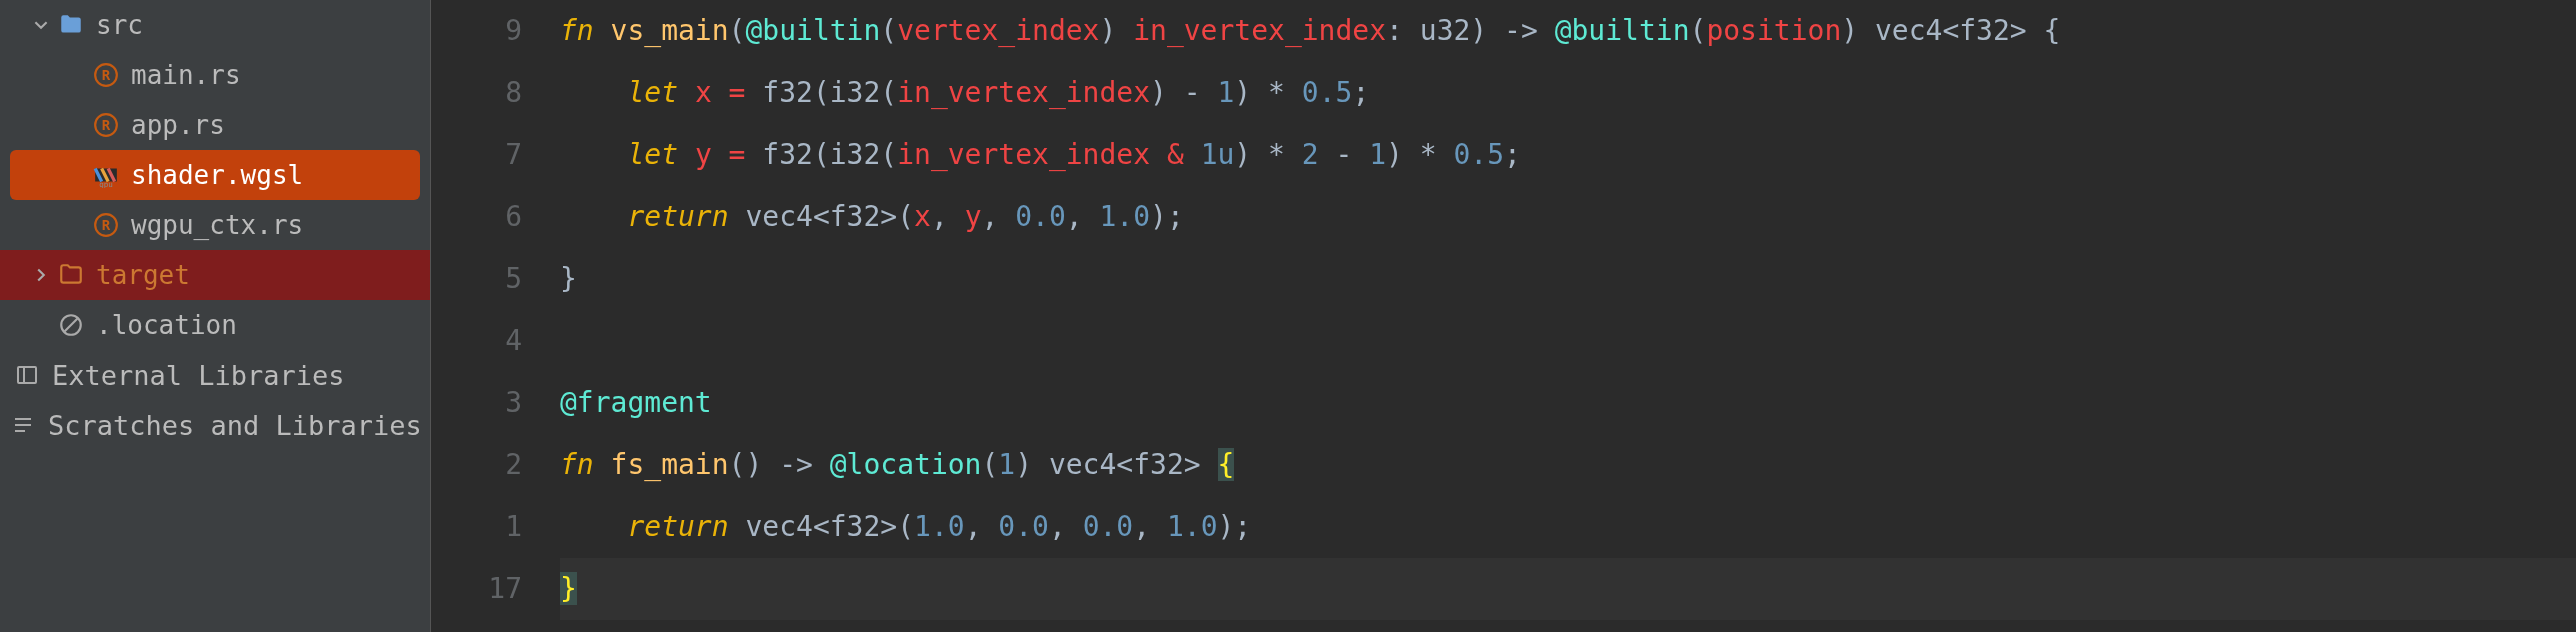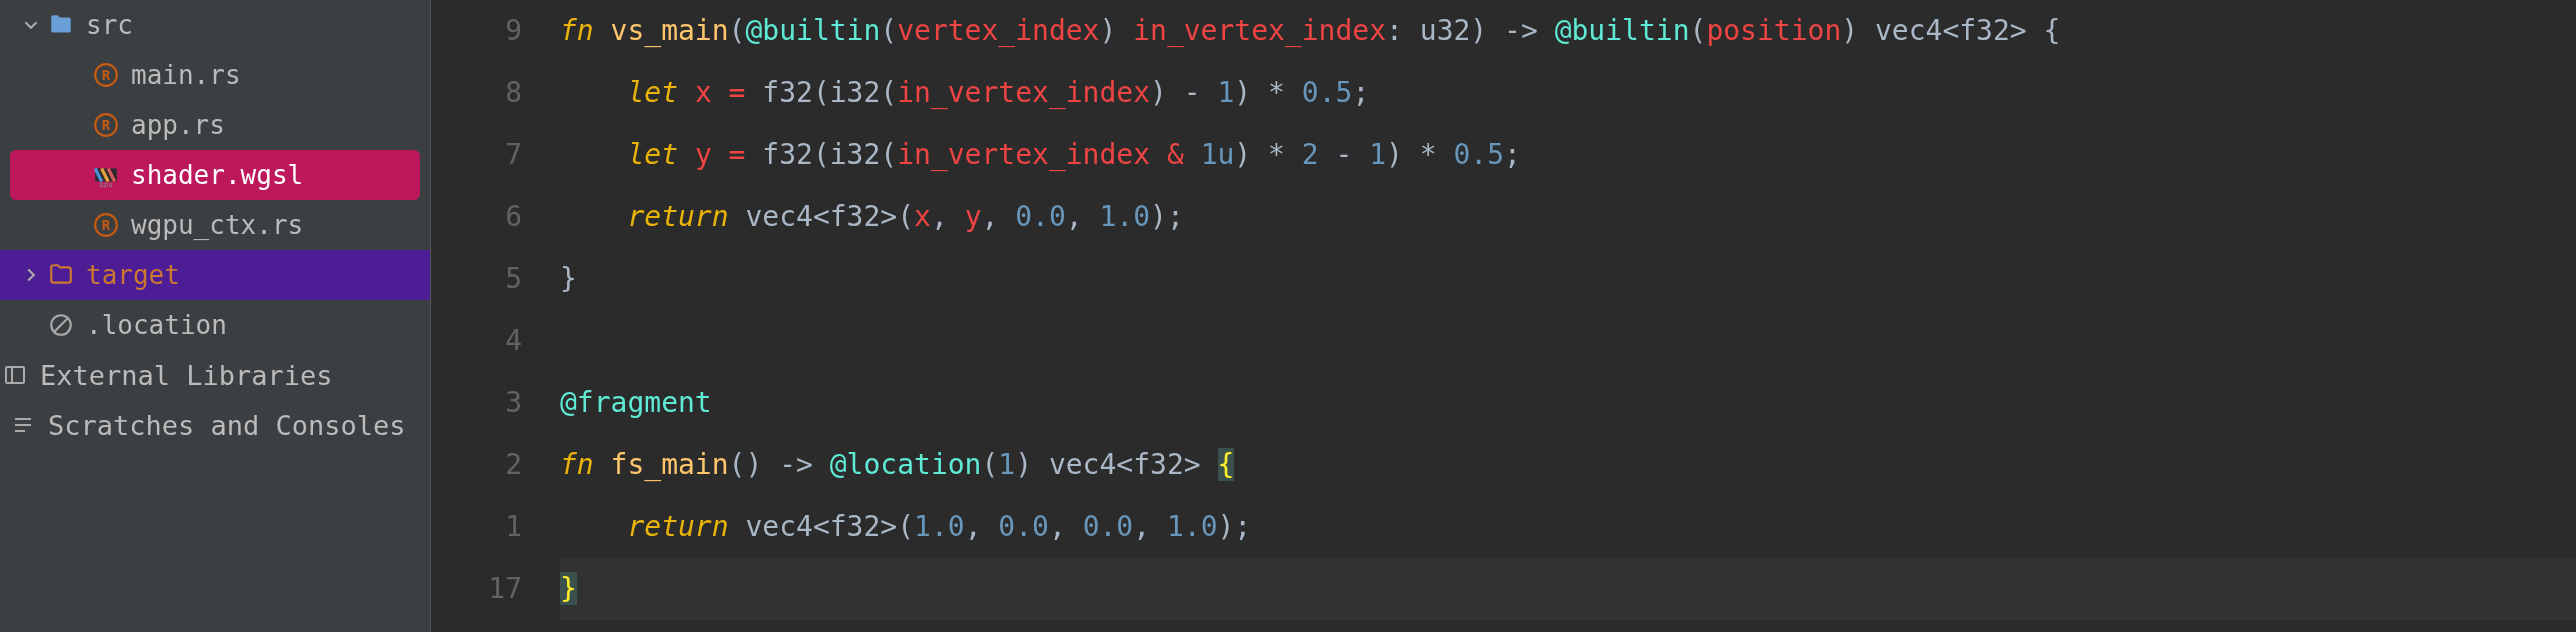--- a/index.html
+++ b/index.html
@@ -26,31 +26,31 @@
     }
     .tree-item {
       display: flex;
       align-items: center;
       height: 50px;
       padding-left: 12px;
       color: #bbbbbb;
       cursor: pointer;
       white-space: nowrap;
     }
-    .tree-item.indent-1 { padding-left: 20px; }
+    .tree-item.indent-1 { padding-left: 30px; }
     .tree-item.indent-2 { padding-left: 91px; }
     .tree-item.selected {
-      background: #be185d;
+      background: #c2410c;
       color: #ffffff;
       border-radius: 6px;
       margin: 0 10px;
       padding-left: 81px;
     }
     .tree-item.orange-text { color: #cc7832; }
-    .tree-item.shaded { background: #4c1d95; text-align: right; }
+    .tree-item.shaded { background: #7f1d1d; text-align: right; }
     .chevron {
       width: 22px;
       display: inline-flex;
       align-items: center;
       justify-content: center;
       color: #aaa;
       margin-right: 4px;
     }
     .icon {
       width: 30px;
@@ -183,38 +183,38 @@
         <span class="chevron"></span>
         <span class="icon folder-icon">
           <svg viewBox="0 0 24 24" fill="none" stroke="#aaa" stroke-width="2">
             <circle cx="12" cy="12" r="9"></circle>
             <line x1="6" y1="18" x2="18" y2="6"></line>
           </svg>
         </span>
         <span class="file-label">.location</span>
       </div>
     </div>
-  <div class="tree-item" style="padding-left:0;">
+  <div class="tree-item" style="padding-left:12px;">
     <span class="icon generic-icon">
       <svg viewBox="0 0 24 24" fill="none" stroke="#aaa" stroke-width="2">
           <rect x="3" y="4" width="18" height="16" rx="1"></rect>
           <line x1="9" y1="4" x2="9" y2="20"></line>
         </svg>
     </span>
     <span class="lib-label">External Libraries</span>
   </div>
   <div class="tree-item" style="padding-left:8px;">
     <span class="icon generic-icon">
       <svg viewBox="0 0 24 24" fill="none" stroke="#aaa" stroke-width="2">
           <line x1="4" y1="6" x2="20" y2="6"></line>
           <line x1="4" y1="12" x2="20" y2="12"></line>
           <line x1="4" y1="18" x2="14" y2="18"></line>
         </svg>
     </span>
-    <span class="lib-label">Scratches and Consoles</span>
+    <span class="lib-label">Scratches and Libraries</span>
   </div>
 </div>
 
 <div class="editor">
   <div class="gutter" id="gutter">
       <div class="gutter-line">9</div>
       <div class="gutter-line">8</div>
       <div class="gutter-line">7</div>
       <div class="gutter-line">6</div>
       <div class="gutter-line">5</div>

